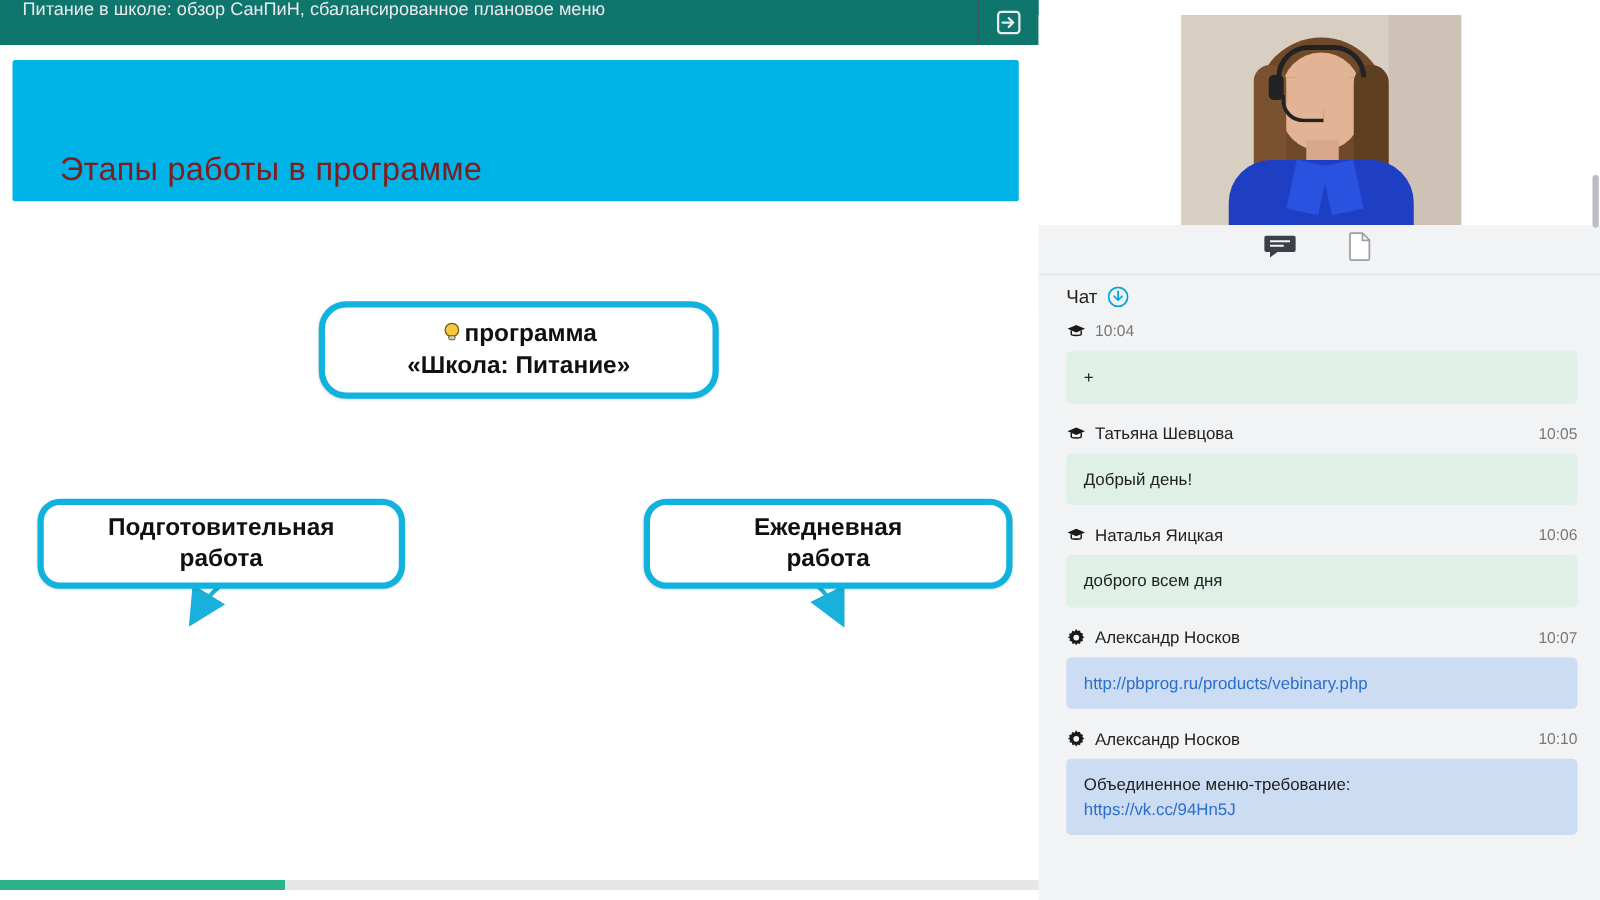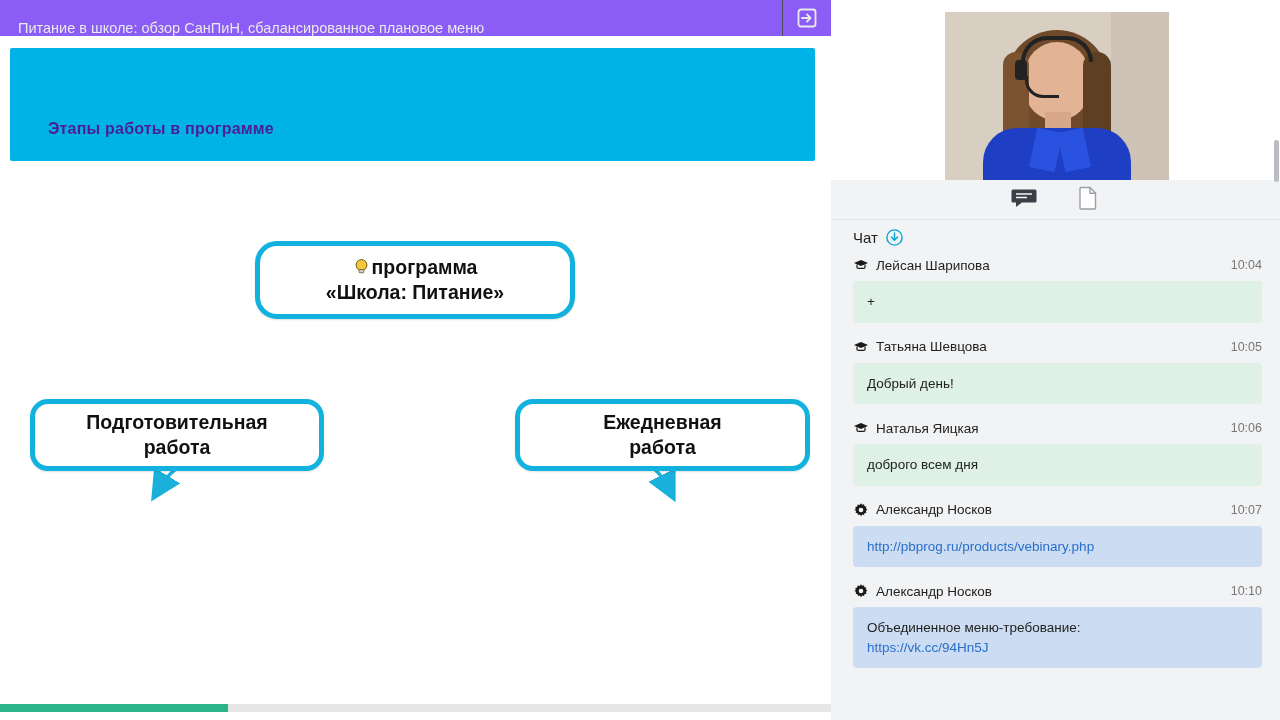--- a/index.html
+++ b/index.html
@@ -11,22 +11,22 @@
   }
   .app { position: relative; width: 1280px; height: 720px; }
 
   
   .left-pane {
     position: absolute; left: 0; top: 0; width: 831px; height: 720px;
     background: #ffffff;
   }
   .title-bar {
     position: absolute; left: 0; top: 0; width: 831px; height: 36px;
-    background: #8b5cf6; color: #e8eaed;
-    display: flex; align-items: flex-end;
+    background: #0f766e; color: #e8eaed;
+    display: flex; align-items: flex-start;
   }
   .title-bar .wtitle {
     padding-left: 18px; font-size: 14.5px; color: #e9eaec;
     white-space: nowrap; overflow: hidden; text-overflow: ellipsis;
     flex: 1;
   }
   .title-bar .divider {
     width: 1px; height: 36px; background: #4a4f59;
   }
   .exit-btn {
@@ -39,21 +39,21 @@
     position: absolute; left: 0; top: 36px; width: 831px; height: 676px;
     background: #fff;
   }
   .slide-header {
     position: absolute; left: 10px; top: 12px; width: 805px; height: 113px;
     background: #00b3e6;
     border-radius: 2px;
   }
   .slide-header .htext {
     position: absolute; left: 38px; top: 72px;
-    font-size: 16px; font-weight: bold; color: #4c1d95;
+    font-size: 26px; font-weight: normal; color: #7f1d1d;
     letter-spacing: .2px;
   }
 
   
   .diagram { position: absolute; left: 0; top: 125px; width: 831px; height: 400px; }
 
   .node {
     position: absolute;
     border: 5px solid #11b3de;
     border-radius: 18px;
@@ -310,21 +310,20 @@
     <div class="chat-list">
 
       <div class="msg">
         <div class="msg-head">
           <span class="av">
             <svg width="16" height="16" viewBox="0 0 16 16">
                 <path d="M8 3 L15 6 L8 9 L1 6 z" fill="#1a1a1a"></path>
                 <path d="M4 7.4 v3 c0 1.2 8 1.2 8 0 v-3" fill="none" stroke="#1a1a1a" stroke-width="1.2"></path>
               </svg>
           </span>
-          <span class="name">Лейсан Шарипова</span>
           <span class="time">10:04</span>
         </div>
         <div class="bubble green">
           <span>+</span>
         </div>
       </div>
 
       <div class="msg">
         <div class="msg-head">
           <span class="av">

